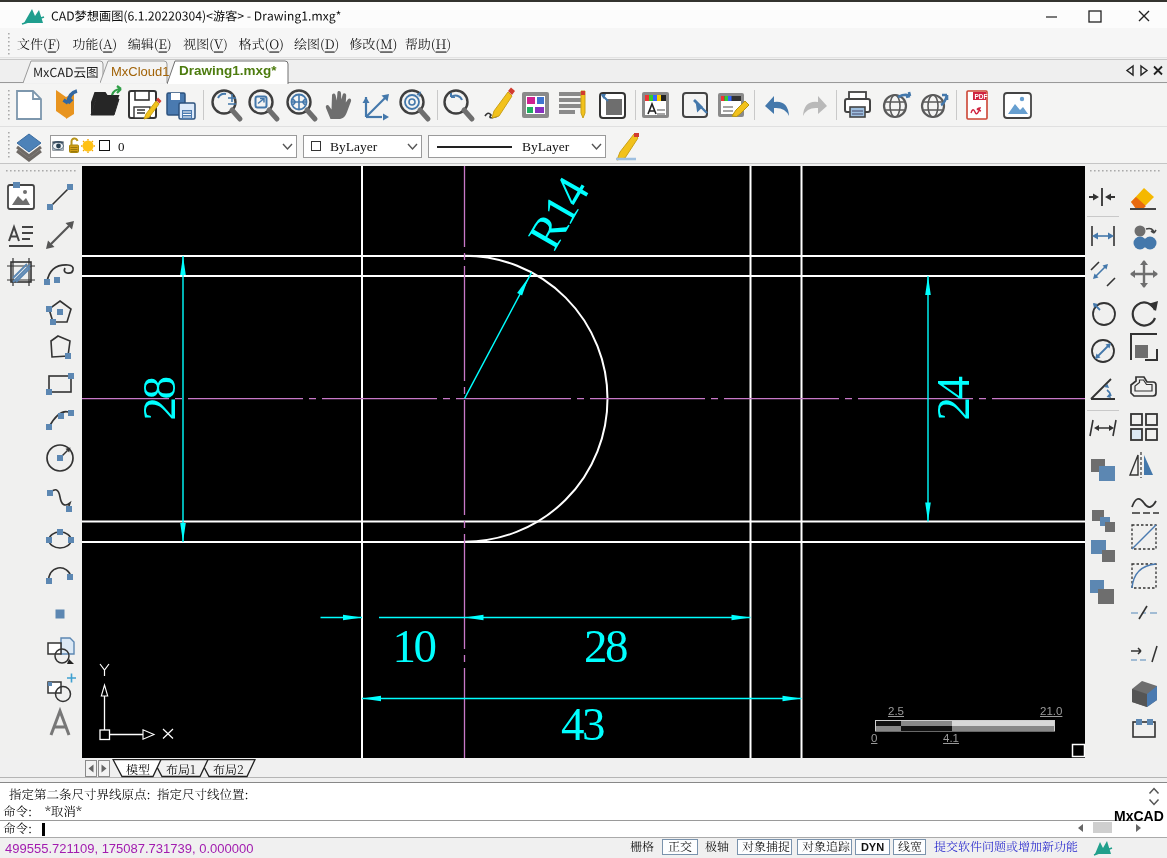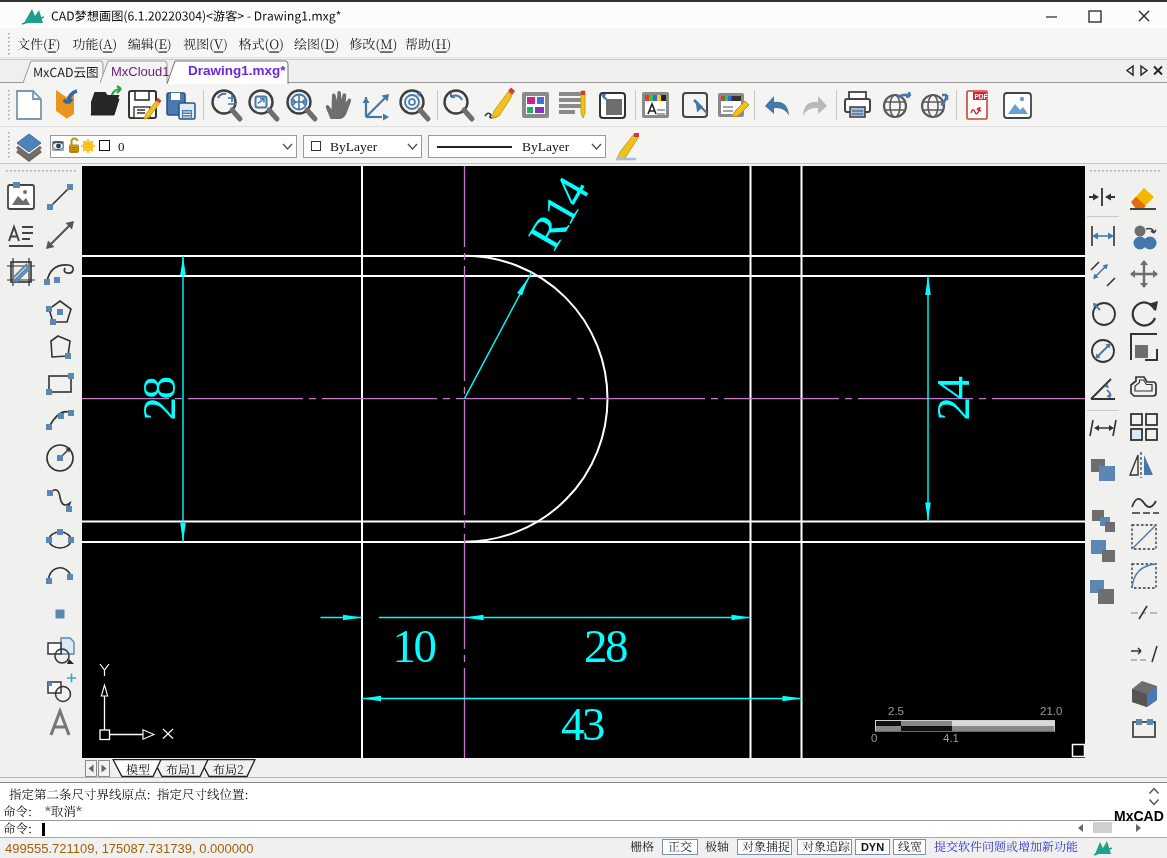--- a/index.html
+++ b/index.html
@@ -1,17 +1,17 @@
 <!DOCTYPE html>
 <html><head><meta charset="utf-8"><style>
 * { margin:0; padding:0; box-sizing:border-box; }
 html,body { width:1167px; height:858px; overflow:hidden; background:#f0f0f0;
   font-family:"Liberation Sans",sans-serif; }
 .abs { position:absolute; }
-.sb { font:11.5px "Liberation Sans",sans-serif; color:#9a9a9a; }
+.sb { font:11.5px "Liberation Sans",sans-serif; color:#9a9a9a;text-decoration:underline; }
 </style></head><body>
 <div class="abs" style="left:0;top:0;width:1167px;height:858px;background:#f0f0f0"></div>
 <div class="abs" style="left:0;top:0;width:1167px;height:2px;background:#33332e"></div>
 <div class="abs" style="left:0;top:2px;width:1167px;height:26px;background:#fcfcfc"></div>
 <div class="abs" style="left:0;top:28px;width:1167px;height:30px;background:#f6f6f6;border-bottom:1px solid #e3e3e3"></div>
 <div class="abs" style="left:0;top:59px;width:1167px;height:24px;background:#efefef;border-top:1px solid #c8c8c8;border-bottom:1px solid #999"></div>
 <div class="abs" style="left:0;top:84px;width:1167px;height:42px;background:#f4f4f3"></div>
 <div class="abs" style="left:0;top:126px;width:1167px;height:37px;background:#f4f4f3;border-top:1px solid #e0e0e0"></div>
 <div class="abs" style="left:0;top:163px;width:1167px;height:595px;background:#f0f0ef;border-top:1px solid #c5c5c5"></div>
 <div class="abs" style="left:82px;top:166px;width:1003px;height:592px;background:#000"></div>
@@ -42,39 +42,39 @@
     <path d="M68 0.5 L77 17.5 L115 17.5 L123 0.5 Z" fill="#f1f1f1" stroke="#222" stroke-width="1.3"></path>
     <path d="M28 0.5 L37 17.5 L68 17.5 L76 0.5 Z" fill="#ffffff" stroke="#222" stroke-width="1.3"></path>
   </svg>
 <div class="abs" style="left:1093px;top:822px;width:19px;height:11px;background:#cfcfcf"></div>
 <div class="abs" style="left:42px;top:823px;width:2.5px;height:13px;background:#000"></div>
 <div class="abs" style="left:662px;top:839px;width:36px;height:16px;background:#fdfeff;border:1px solid #7a93ad"></div>
 <div class="abs" style="left:737px;top:839px;width:55px;height:16px;background:#fdfeff;border:1px solid #7a93ad"></div>
 <div class="abs" style="left:797px;top:839px;width:55px;height:16px;background:#fdfeff;border:1px solid #7a93ad"></div>
 <div class="abs" style="left:855px;top:839px;width:35px;height:16px;background:#fdfeff;border:1px solid #7a93ad"></div>
 <div class="abs" style="left:893px;top:839px;width:33px;height:16px;background:#fdfeff;border:1px solid #7a93ad"></div>
-<div class="abs" style="left:5px;top:841px;font:13px 'Liberation Sans',sans-serif;color:#a16207">499555.721109,  175087.731739,  0.000000</div>
+<div class="abs" style="left:5px;top:841px;font:13px 'Liberation Sans',sans-serif;color:#a21caf">499555.721109,  175087.731739,  0.000000</div>
 <div class="abs" style="left:855px;top:840px;width:35px;height:26px;font:bold 11px 'Liberation Sans',sans-serif;color:#111;text-align:center;padding-top:1px">DYN</div>
 <div class="abs" style="left:1114px;top:808px;font:600 14px 'Liberation Sans',sans-serif;color:#000000">MxCAD</div>
 <div class="abs" style="left:203px;top:90px;width:1px;height:30px;background:#c9c9c9"></div>
 <div class="abs" style="left:437px;top:90px;width:1px;height:30px;background:#c9c9c9"></div>
 <div class="abs" style="left:635px;top:90px;width:1px;height:30px;background:#c9c9c9"></div>
 <div class="abs" style="left:754px;top:90px;width:1px;height:30px;background:#c9c9c9"></div>
 <div class="abs" style="left:836px;top:90px;width:1px;height:30px;background:#c9c9c9"></div>
 <div class="abs" style="left:956px;top:90px;width:1px;height:30px;background:#c9c9c9"></div>
 <div class="abs" style="left:99px;top:140px;width:11px;height:11px;border:1.8px solid #111;background:#fff"></div>
 <div class="abs" style="left:118px;top:139px;font:13px 'Liberation Serif',serif;color:#111">0</div>
 <div class="abs" style="left:311px;top:141px;width:10px;height:10px;border:1.2px solid #333;background:#fff"></div>
 <div class="abs" style="left:330px;top:139px;font:13.5px 'Liberation Serif',serif;color:#111">ByLayer</div>
 <div class="abs" style="left:437px;top:146px;width:75px;height:1.6px;background:#222"></div>
 <div class="abs" style="left:522px;top:139px;font:13.5px 'Liberation Serif',serif;color:#111">ByLayer</div>
 <div class="abs" style="left:1087px;top:216px;width:32px;height:1px;background:#c9c9c9"></div>
 <div class="abs" style="left:1087px;top:410px;width:32px;height:1px;background:#c9c9c9"></div>
-<div class="abs" style="left:111px;top:64px;font:13px 'Liberation Sans',sans-serif;color:#701a75">MxCloud1</div>
-<div class="abs" style="left:188px;top:63px;font:bold 13.5px 'Liberation Sans',sans-serif;color:#6d28d9">Drawing1.mxg*</div>
+<div class="abs" style="left:111px;top:64px;font:13px 'Liberation Sans',sans-serif;color:#a16207">MxCloud1</div>
+<div class="abs" style="left:179px;top:63px;font:bold 13.5px 'Liberation Sans',sans-serif;color:#4d7c0f">Drawing1.mxg*</div>
 <svg class="abs" style="left:0;top:0" width="1167" height="858" viewBox="0 0 1167 858">
     <defs>
       <clipPath id="cv">
         <rect x="82" y="166" width="1003" height="592"></rect>
       </clipPath>
     </defs>
     <g transform="translate(22,7)">
       <path d="M2 16 L10 2 L13 9 L17 3 L21 16 Z" fill="#1f9e8e"></path>
       <path d="M0 17 L22 10" stroke="#1f9e8e" stroke-width="1.6" fill="none"></path>
     </g>

